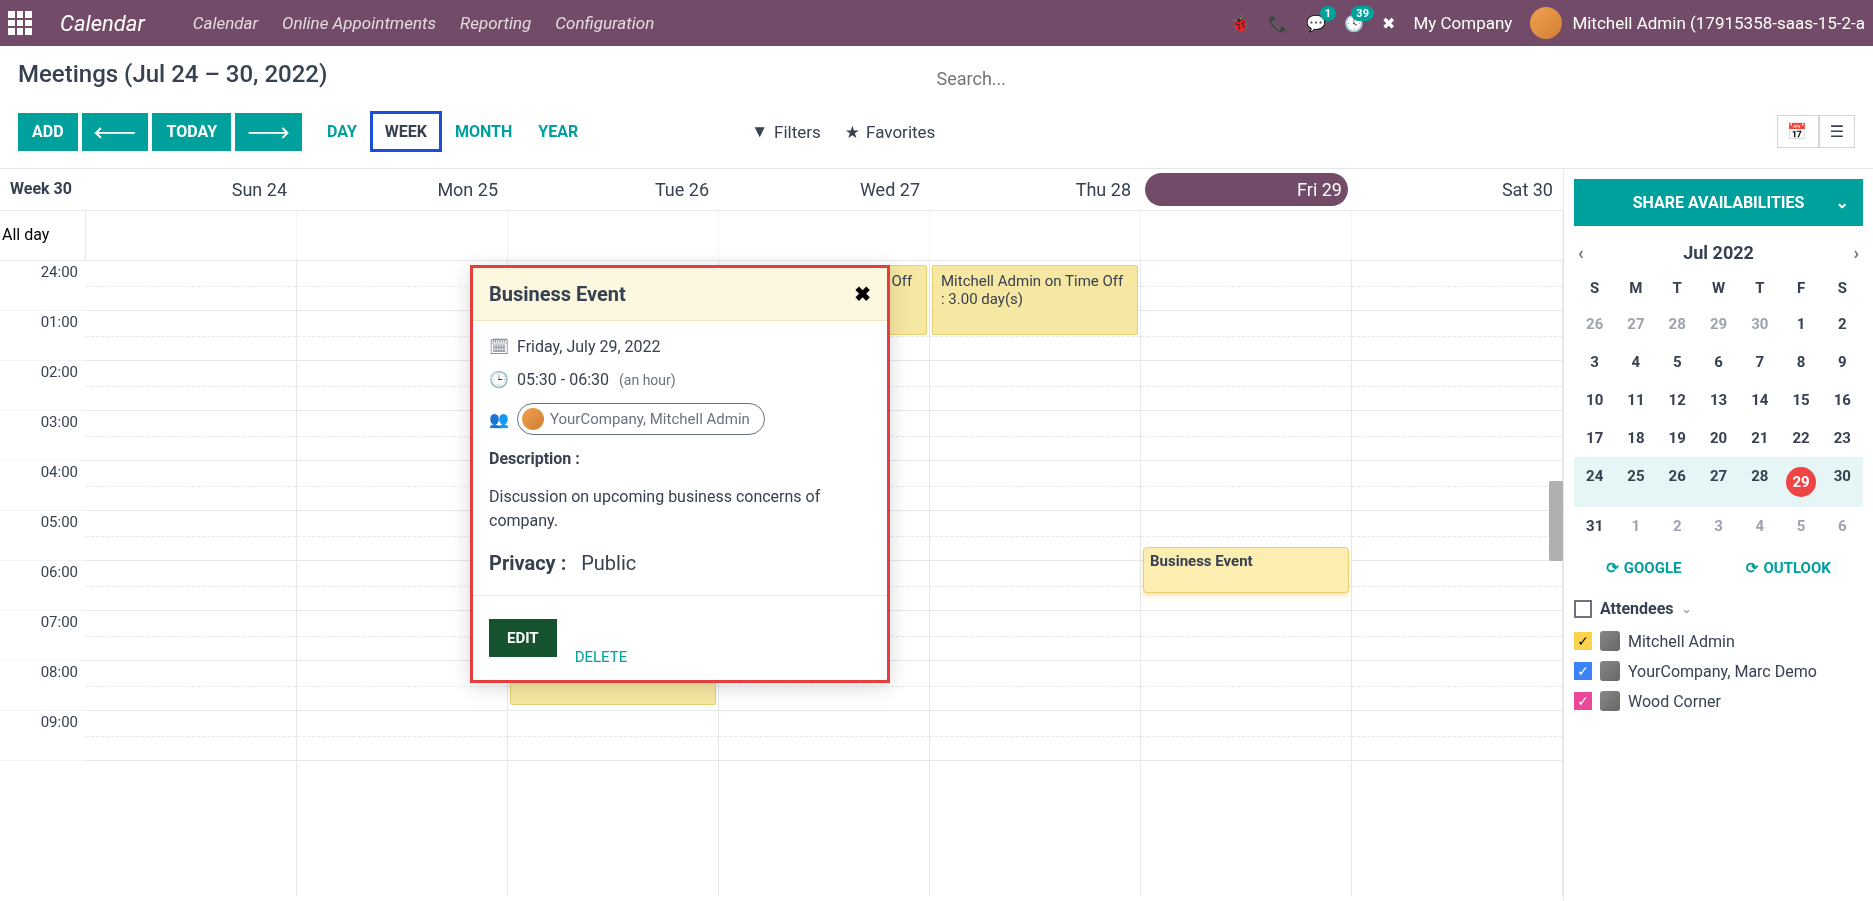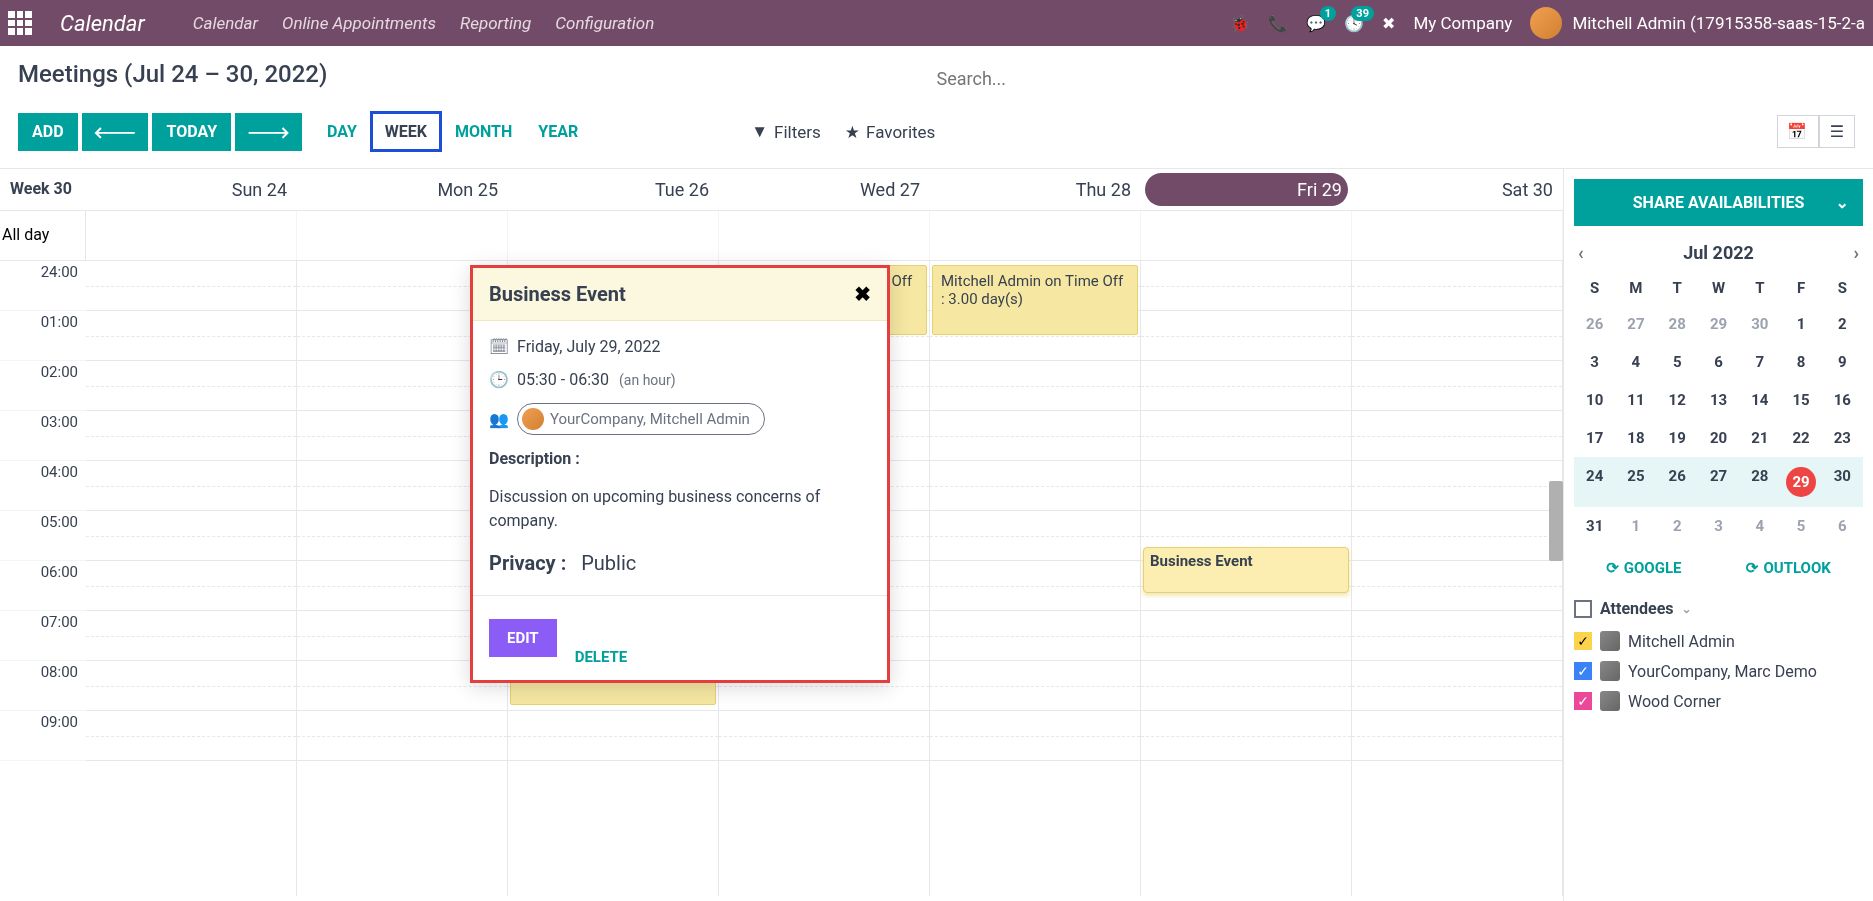--- a/index.html
+++ b/index.html
@@ -77,22 +77,22 @@
     .popover-row { display: flex; align-items: center; gap: 10px; margin-bottom: 14px; font-size: 16px; color: #374151; }
     .popover-icon { width: 18px; color: #6b7280; }
     .subtle { color: #6b7280; font-size: 14px; }
     .chip { border: 1px solid #6b7280; border-radius: 18px; padding: 4px 14px 4px 4px; display: inline-flex; align-items: center; gap: 6px; font-size: 15px; color: #6b7280; }
     .chip-avatar { width: 22px; height: 22px; border-radius: 50%; background: linear-gradient(135deg, #f0a050, #d08030); }
     .desc-label { font-weight: 700; margin-bottom: 17px; }
     .desc-text { font-size: 16px; color: #374151; line-height: 1.5; margin-bottom: 18px; }
     .privacy-row { font-size: 20px; margin-bottom: 4px; }
     .privacy-label { font-weight: 700; }
     .popover-footer { border-top: 1px solid #e5e7eb; padding: 14px 16px; display: flex; gap: 18px; align-items: center; }
-    .btn-edit { background: #8b5cf6; color: #fff; border: none; padding: 10px 18px; font-size: 15px; font-weight: 700; cursor: pointer; }
-    .btn-delete { background: transparent; border: none; color: #00a09d; font-size: 15px; font-weight: 700; cursor: pointer; margin-top: 38px; }
+    .btn-edit { background: #14532d; color: #fff; border: none; padding: 10px 18px; font-size: 15px; font-weight: 700; cursor: pointer; }
+    .btn-delete { background: transparent; border: none; color: #00a09d; font-size: 15px; font-weight: 400; cursor: pointer; margin-top: 38px; }
     
     
     .share-btn { background: #00a09d; color: #fff; padding: 14px; font-size: 16px; font-weight: 700; display: flex; justify-content: center; align-items: center; gap: 40px; cursor: pointer; margin-bottom: 8px; position: relative; }
     .share-chevron { position: absolute; right: 14px; }
     .mini-cal-header { display: flex; justify-content: space-between; align-items: center; padding: 8px 4px; }
     .mini-cal-nav { cursor: pointer; color: #6b7280; font-size: 18px; font-weight: 700; }
     .mini-cal-title { font-size: 18px; font-weight: 700; color: #374151; }
     .mini-cal-grid { display: grid; grid-template-columns: repeat(7, 1fr); text-align: center; }
     .mini-cal-dow { font-size: 15px; font-weight: 700; color: #374151; padding: 8px 0; }
     .mini-cal-day { font-size: 15px; font-weight: 700; padding: 10px 0; cursor: pointer; color: #374151; }

